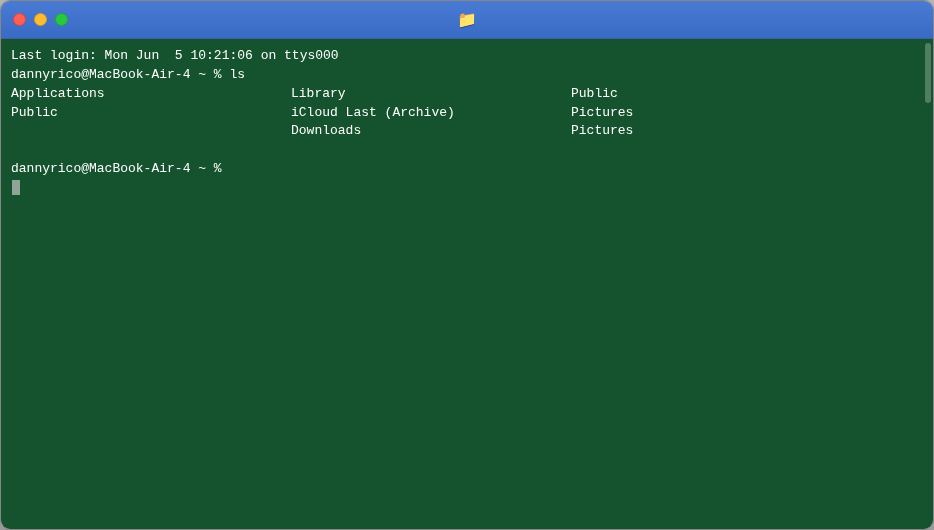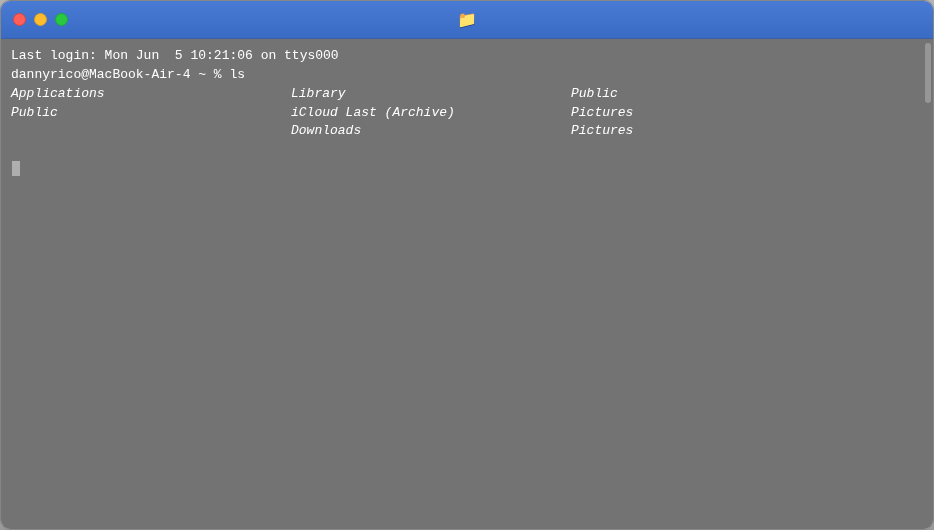--- a/index.html
+++ b/index.html
@@ -63,21 +63,21 @@
       font-size: 13px;
       font-weight: 500;
       text-shadow: 0 1px 1px rgba(0,0,0,0.3);
     }
 
     .folder-icon {
       font-size: 16px;
     }
 
     .terminal-body {
-      background: #737373;
+      background: #14532d;
       flex: 1;
       padding: 8px 10px;
       font-family: 'Menlo', 'Monaco', 'Courier New', monospace;
       font-size: 13px;
       line-height: 1.45;
       color: #ffffff;
       overflow: hidden;
       position: relative;
     }
 
@@ -92,21 +92,20 @@
       grid-template-rows: repeat(4, 1fr);
       column-gap: 0;
       row-gap: 0;
     }
 
     .ls-item {
       font-family: 'Menlo', 'Monaco', 'Courier New', monospace;
       font-size: 13px;
       color: #ffffff;
       line-height: 1.45;
-      font-style: italic;
     }
 
     .cursor {
       display: inline-block;
       width: 8px;
       height: 15px;
       background: rgba(200, 200, 200, 0.7);
       vertical-align: text-bottom;
       margin-left: 1px;
     }
@@ -152,18 +151,18 @@
 
       <span class="ls-item">Pictures</span>
       <span class="ls-item"></span>
 
       <span class="ls-item">Downloads</span>
       <span class="ls-item">Pictures</span>
       <span class="ls-item"></span>
     </div>
 
     <div>
-      <span class="cursor"></span>
+      <span class="terminal-line">dannyrico@MacBook-Air-4 ~ % </span><span class="cursor"></span>
     </div>
 
     <div class="scrollbar"></div>
   </div>
 </div>
 
 </body></html>

